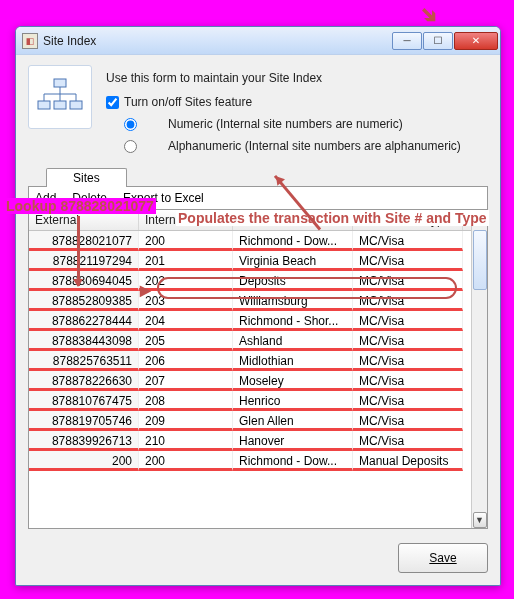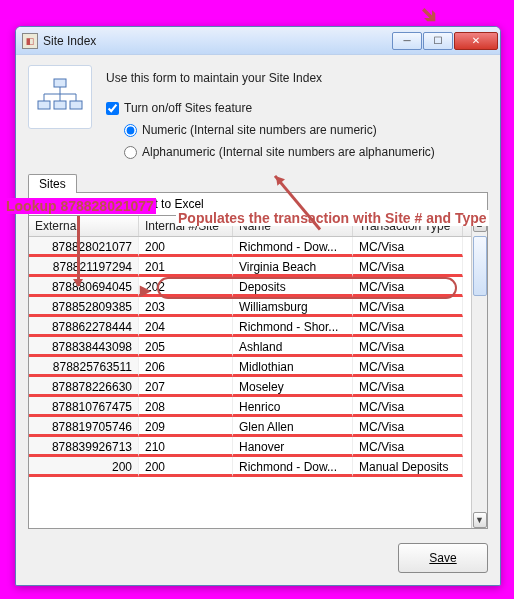--- a/index.html
+++ b/index.html
@@ -70,36 +70,37 @@
   .toprow { display:flex; gap:14px; }
   .iconbox {
     width: 64px; height: 64px;
     background:#fff;
     border:1px solid #c9d6e8;
     display:flex;align-items:center;justify-content:center;
     border-radius:3px;
   }
   .formtext { padding-top: 2px; font-size: 12px; color:#222; }
   .formtext .row { display:flex; align-items:center; height: 22px; }
-  .formtext .radios { padding-left: 18px; }
+  .formtext .radios { padding-left: 18px; gap: 26px; }
   input[type=checkbox], input[type=radio] { margin-right: 5px; }
   .tabstrip {
     margin-top: 10px;
     display:flex;
     position: relative;
   }
   .tab {
     background:#fff;
     border:1px solid #999;
     border-bottom:none;
-    padding: 2px 10px;
+    padding: 2px 26px;
     border-radius:2px 2px 0 0;
     font-size:12px;
     position:relative;
     top:1px;
+    margin-left:18px;
   }
   .toolbar {
     background:#fff;
     border:1px solid #999;
     border-bottom:none;
     padding:4px 6px;
     display:flex;
     gap:16px;
     font-size:12px;
   }
@@ -204,21 +205,21 @@
           <line x1="7" y1="17" x2="7" y2="24" stroke="#4b74b3"></line>
           <line x1="23" y1="17" x2="23" y2="24" stroke="#4b74b3"></line>
           <line x1="39" y1="17" x2="39" y2="24" stroke="#4b74b3"></line>
           <rect x="1" y="24" width="12" height="8" fill="#d8e7fb" stroke="#4b74b3"></rect>
           <rect x="17" y="24" width="12" height="8" fill="#d8e7fb" stroke="#4b74b3"></rect>
           <rect x="33" y="24" width="12" height="8" fill="#d8e7fb" stroke="#4b74b3"></rect>
         </svg>
       </div>
       <div class="formtext">
         <div class="row">Use this form to maintain your Site Index</div>
-        <div class="row" style="margin-top:8px">
+        <div class="row" style="margin-top:2px">
           <input type="checkbox" checked="" style="">
           <span>Turn on/off Sites feature</span>
         </div>
         <div class="row radios">
           <input type="radio" name="mode" checked="" style="">
           <span>Numeric (Internal site numbers are numeric)</span>
         </div>
         <div class="row radios">
           <input type="radio" name="mode" style="">
           <span>Alphanumeric (Internal site numbers are alphanumeric)</span>

